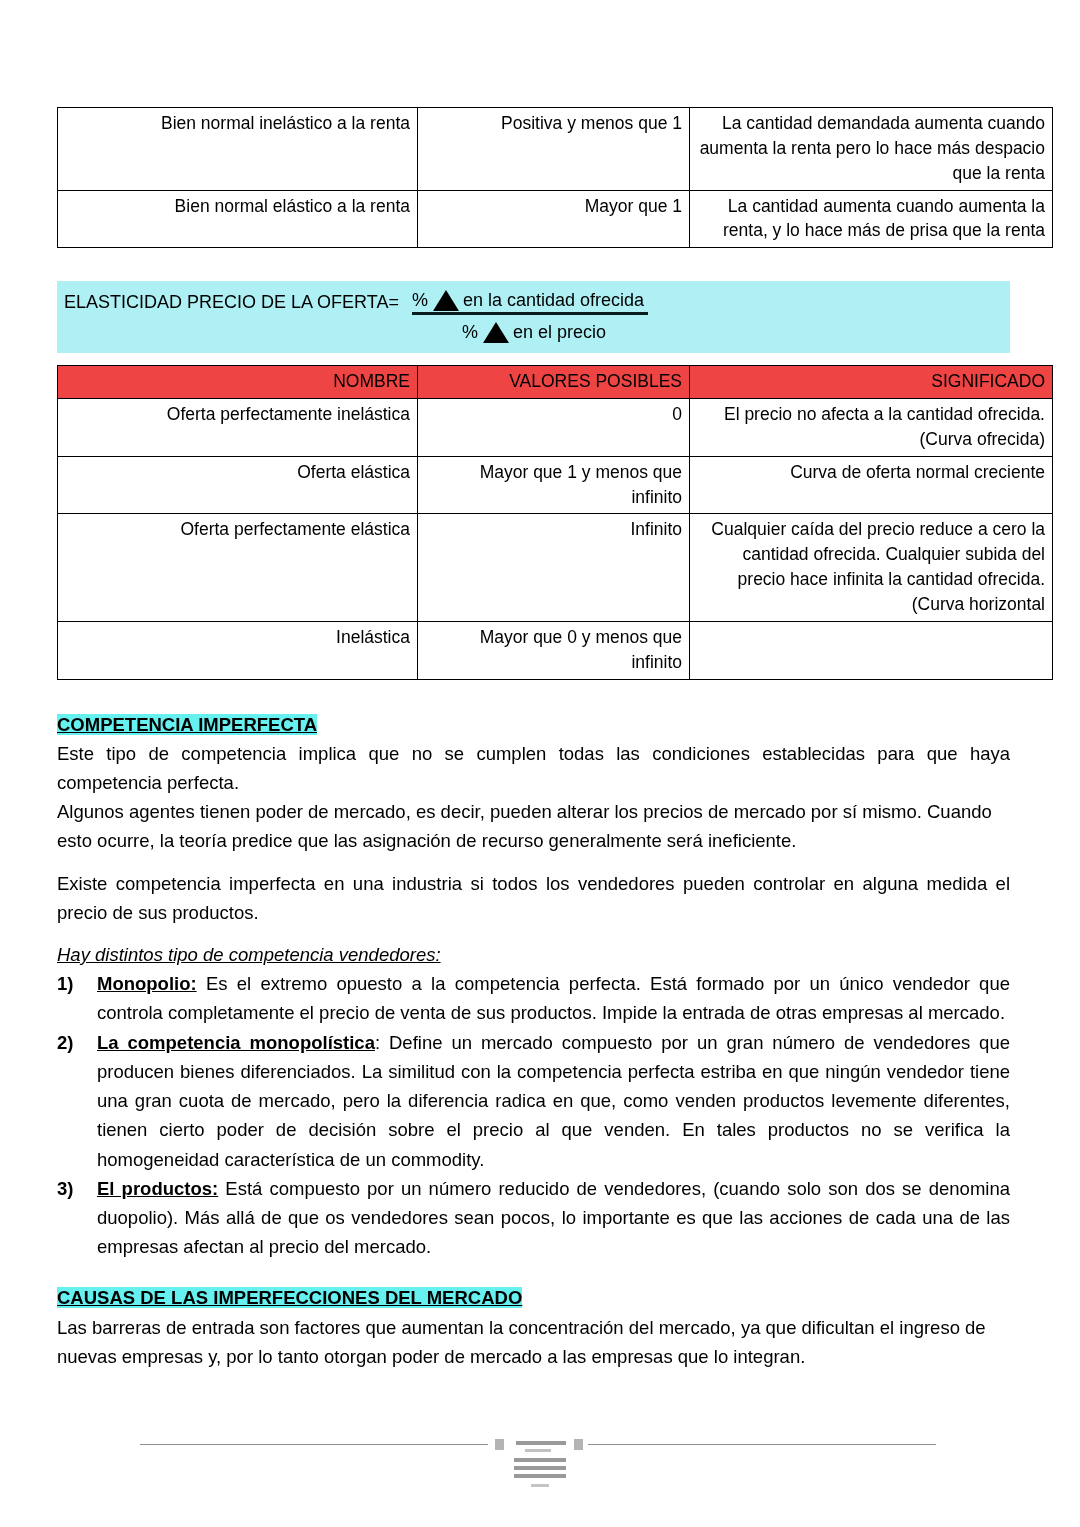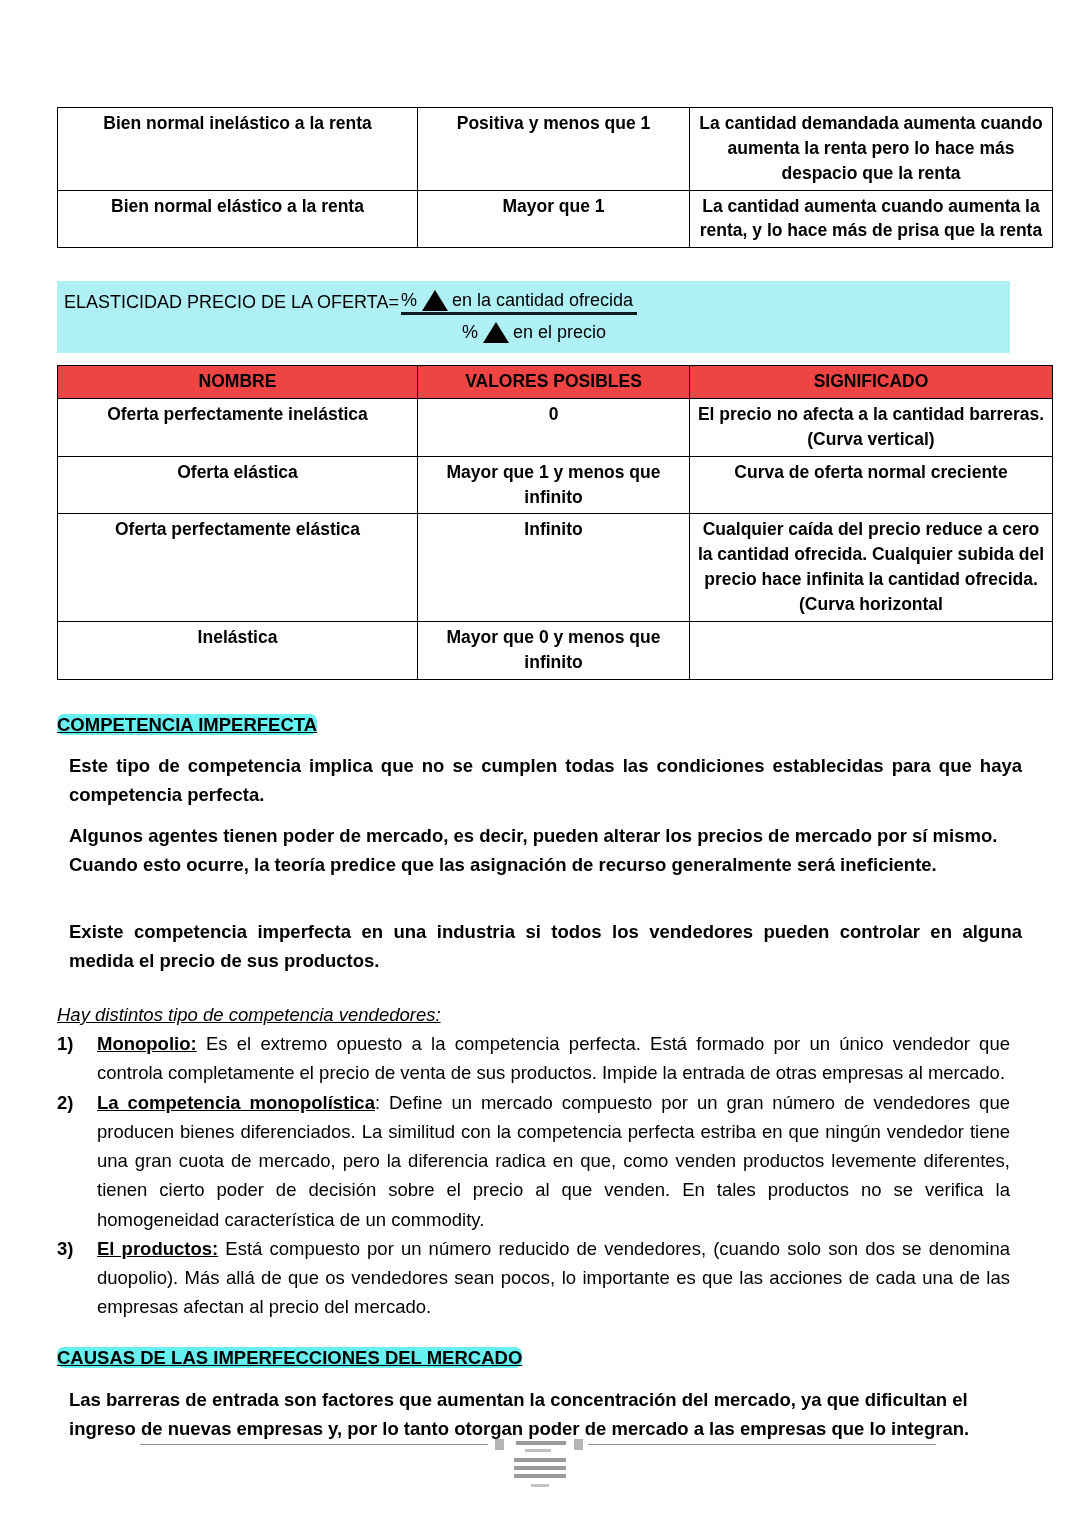--- a/index.html
+++ b/index.html
@@ -31,22 +31,22 @@
     border-collapse: collapse;
     width: 950px;
     table-layout: fixed;
     font-size: 17.5px;
     line-height: 1.42;
   }
   table.doc-table td, table.doc-table th {
     border: 1.6px solid #000000;
     padding: 3px 7px 4px 7px;
     vertical-align: top;
-    font-weight: bold;
-    text-align: center;
+    font-weight: normal;
+    text-align: right;
   }
   .col-name   { width: 345px; }
   .col-values { width: 257px; }
   .col-mean   { width: 348px; }
   .center { text-align: center; }
   thead th {
     background: #ef4444;
   }
 
   
@@ -60,20 +60,21 @@
     background: #aff0f5;
     width: 953px;
     box-sizing: border-box;
     padding: 9px 0 10px 7px;
     font-size: 18px;
   }
   .formula-row {
     display: flex;
     align-items: center;
     white-space: nowrap;
+    gap: 11px;
   }
   .formula-numer {
     display: inline-flex;
     align-items: flex-end;
     border-bottom: 3.5px solid #0b1c1e;
     padding-bottom: 1px;
     padding-right: 4px;
   }
   .formula-denom-row {
     display: flex;
@@ -102,23 +103,22 @@
     line-height: 1.58;
     text-align: justify;
     width: 953px;
   }
   .txt-left { text-align: left; }
   .hl {
     background: #66f0f0;
     font-weight: bold;
     text-decoration: underline;
     display: inline;
-    border-radius: 7px;
-  }
-  .para { margin: 12px; font-weight: bold; }
+  }
+  .para { margin: 0; }
   .gap-s { height: 13px; }
   .gap-m { height: 22px; }
   .gap-l { height: 30px; }
 
   .ital-ul {
     font-style: italic;
     text-decoration: underline;
     font-weight: normal;
   }
 
@@ -213,21 +213,21 @@
       <tr>
         <th class="col-name">NOMBRE</th>
         <th class="col-values">VALORES POSIBLES</th>
         <th class="col-mean">SIGNIFICADO</th>
       </tr>
     </thead>
     <tbody>
       <tr>
         <td class="col-name">Oferta perfectamente inelástica</td>
         <td class="col-values center">0</td>
-        <td class="col-mean">El precio no afecta a la cantidad barreras. (Curva vertical)</td>
+        <td class="col-mean">El precio no afecta a la cantidad ofrecida. (Curva ofrecida)</td>
       </tr>
       <tr>
         <td class="col-name">Oferta elástica</td>
         <td class="col-values center">Mayor que 1 y menos que infinito</td>
         <td class="col-mean">Curva de oferta normal creciente</td>
       </tr>
       <tr>
         <td class="col-name">Oferta perfectamente elástica</td>
         <td class="col-values center">Infinito</td>
         <td class="col-mean">Cualquier caída del precio reduce a cero la cantidad ofrecida. Cualquier subida del precio hace infinita la cantidad ofrecida. (Curva horizontal</td>

